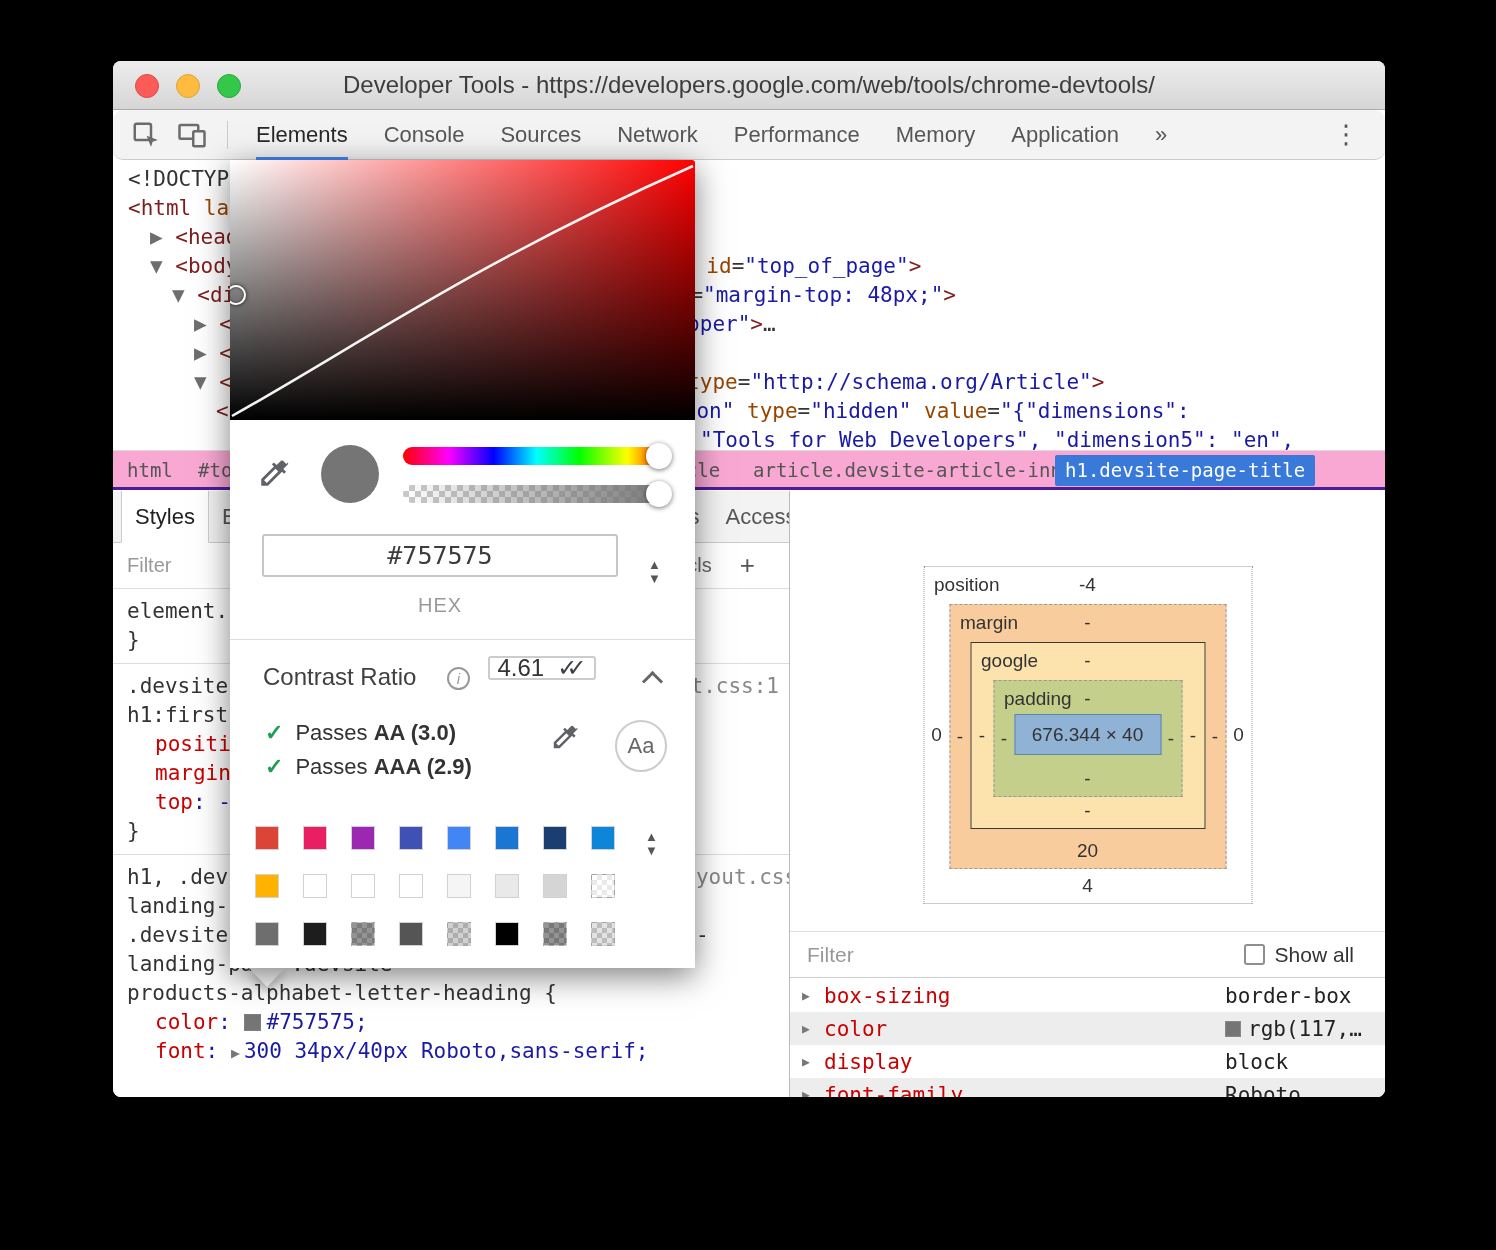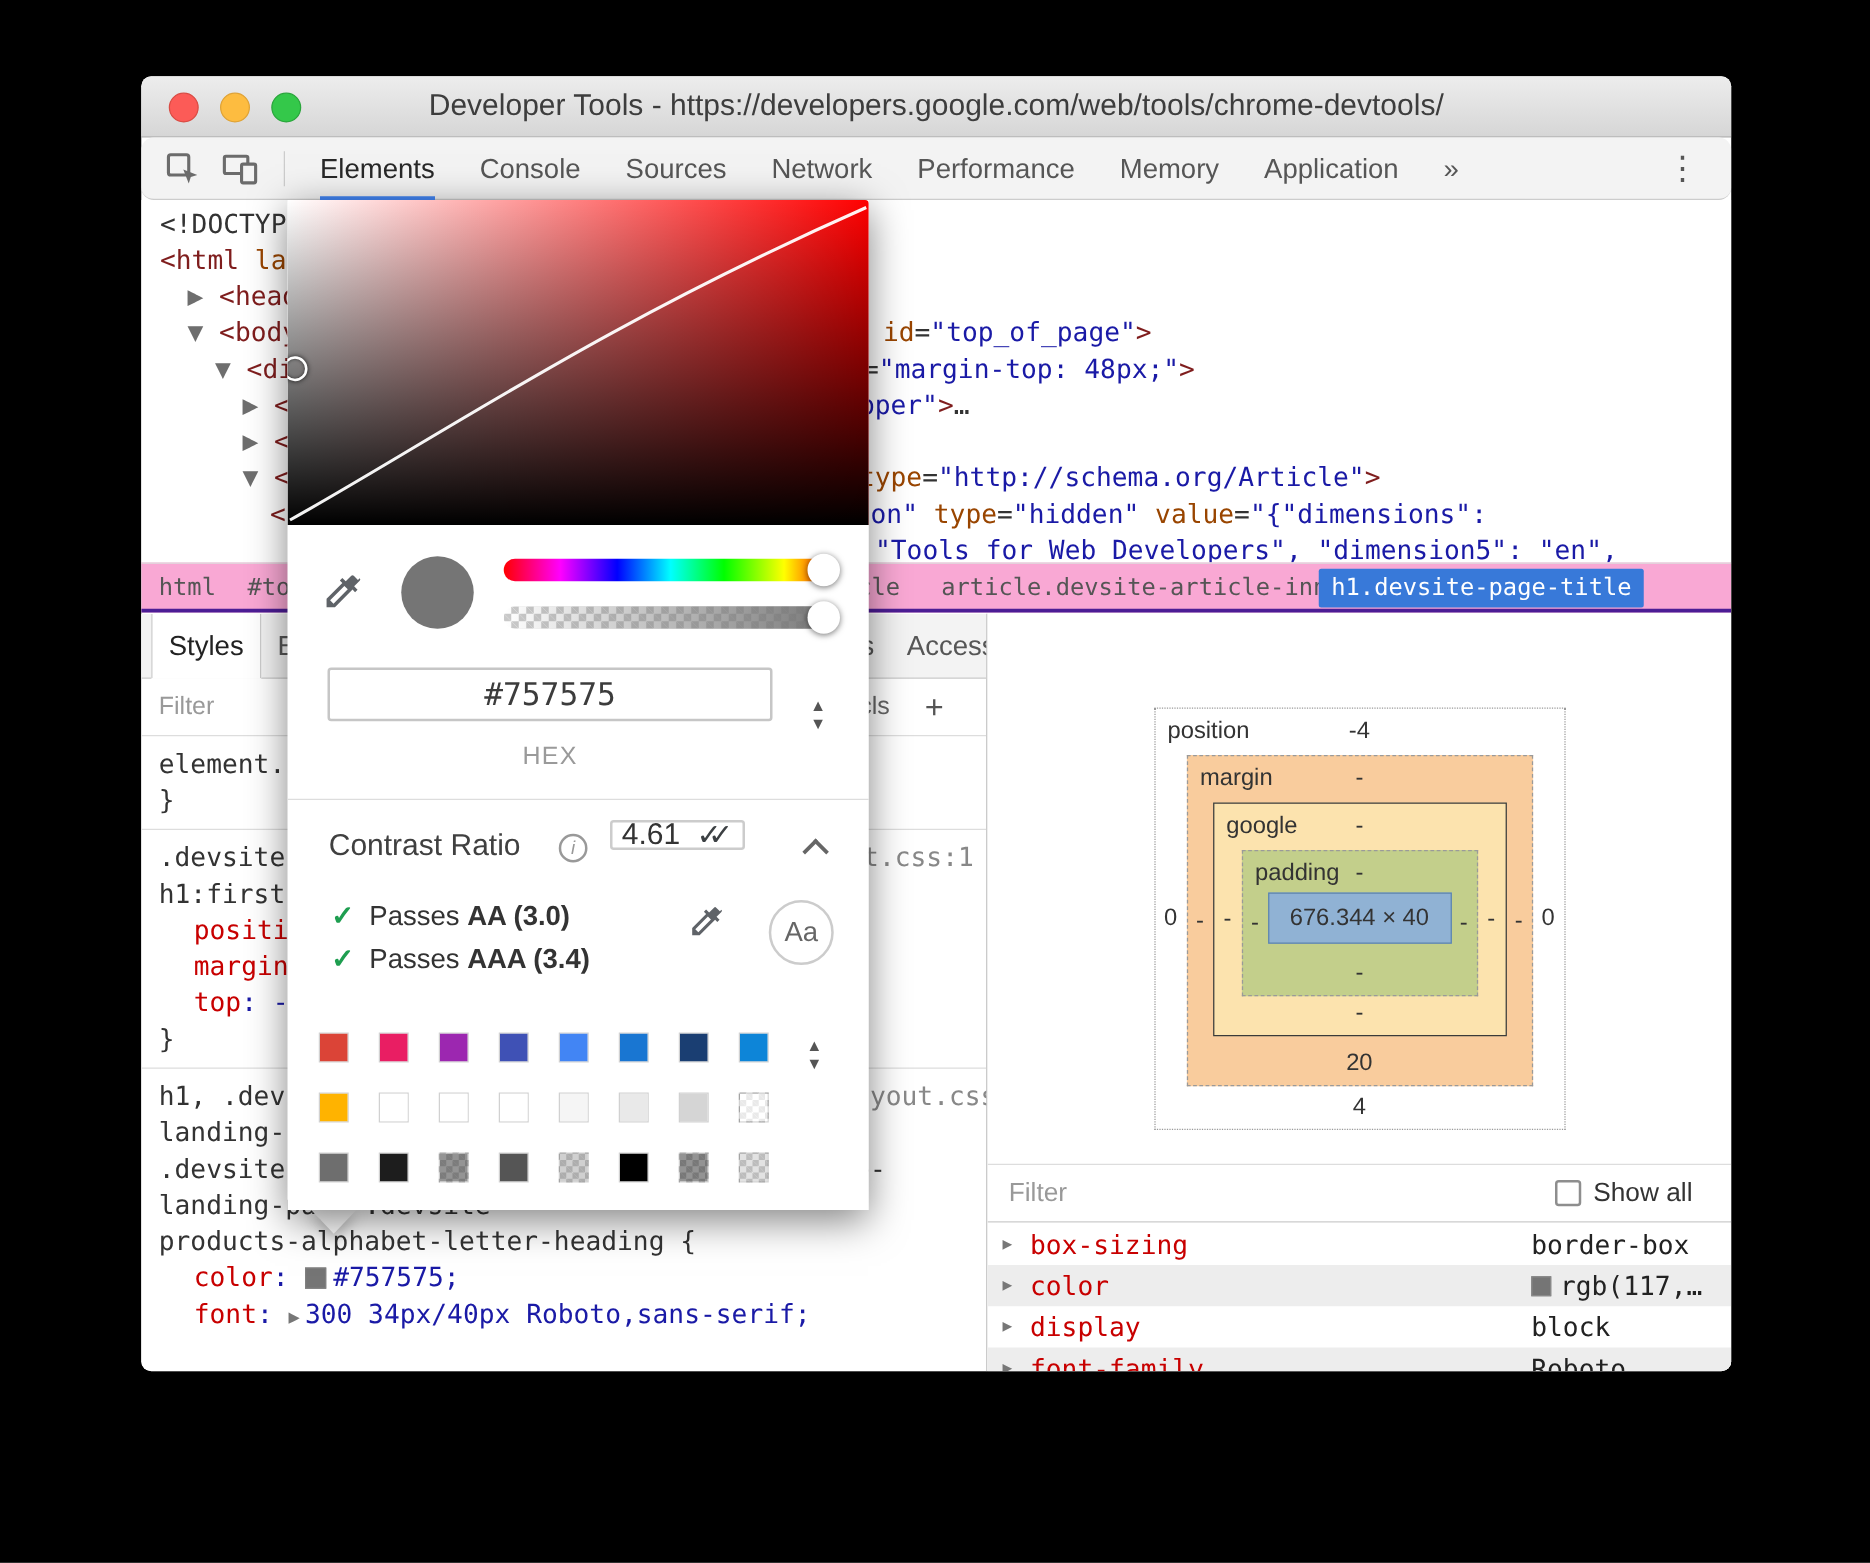--- a/index.html
+++ b/index.html
@@ -392,21 +392,21 @@
         <span class="dblcheck">✓✓</span>
       </div>
       <div class="chevron-up"></div>
 
       <div class="pass-line pass-1">
         <span class="pass-check">✓</span>
         <span><span>Passes </span><b>AA (3.0)</b></span>
       </div>
       <div class="pass-line pass-2">
         <span class="pass-check">✓</span>
-        <span><span>Passes </span><b>AAA (3.4)</b></span>
+        <span><span>Passes </span><b>AAA (2.9)</b></span>
       </div>
 
       <svg class="dropper dropper2" width="30" height="30" viewBox="0 0 24 24">
         <path fill="#5f6368" d="M20.71 5.63l-2.34-2.34a1 1 0 0 0-1.41 0l-3.12 3.12-1.93-1.91-1.41 1.41 1.42 1.42L3 16.25V21h4.75l9.92-9.92 1.42 1.42 1.41-1.41-1.92-1.92 3.12-3.12a1 1 0 0 0 .01-1.42zM6.92 19L5 17.08l8.06-8.06 1.92 1.92L6.92 19z"></path>
       </svg>
       <div class="aa-btn">Aa</div>
 
       <div class="palette">
           <div class="sw">
             <div class="sw-fill" style="background: rgb(219, 68, 55);"></div>

